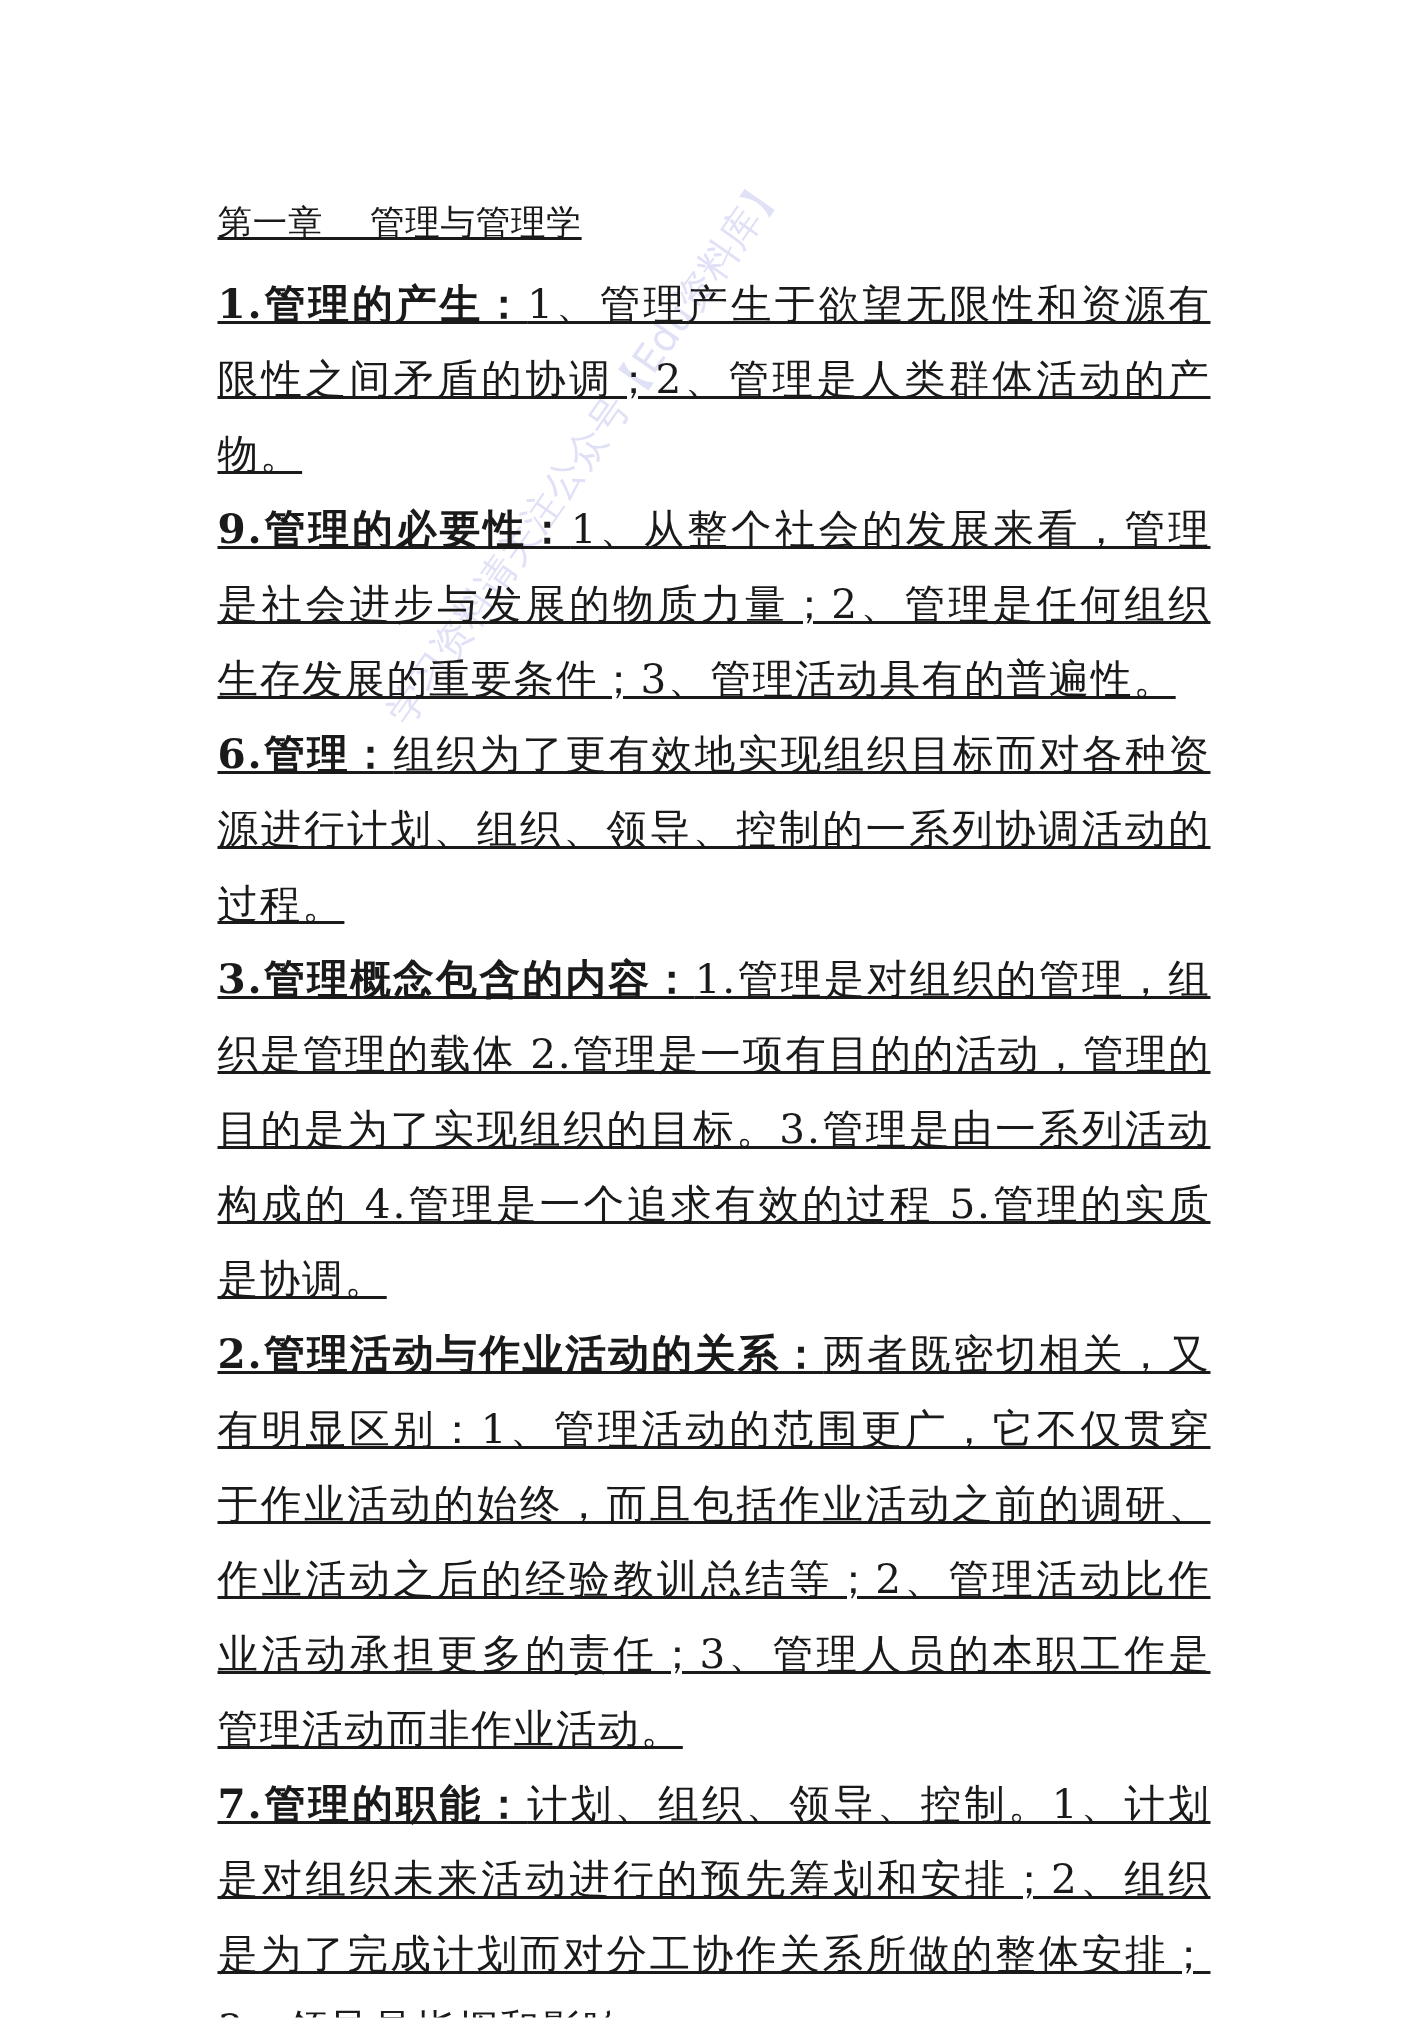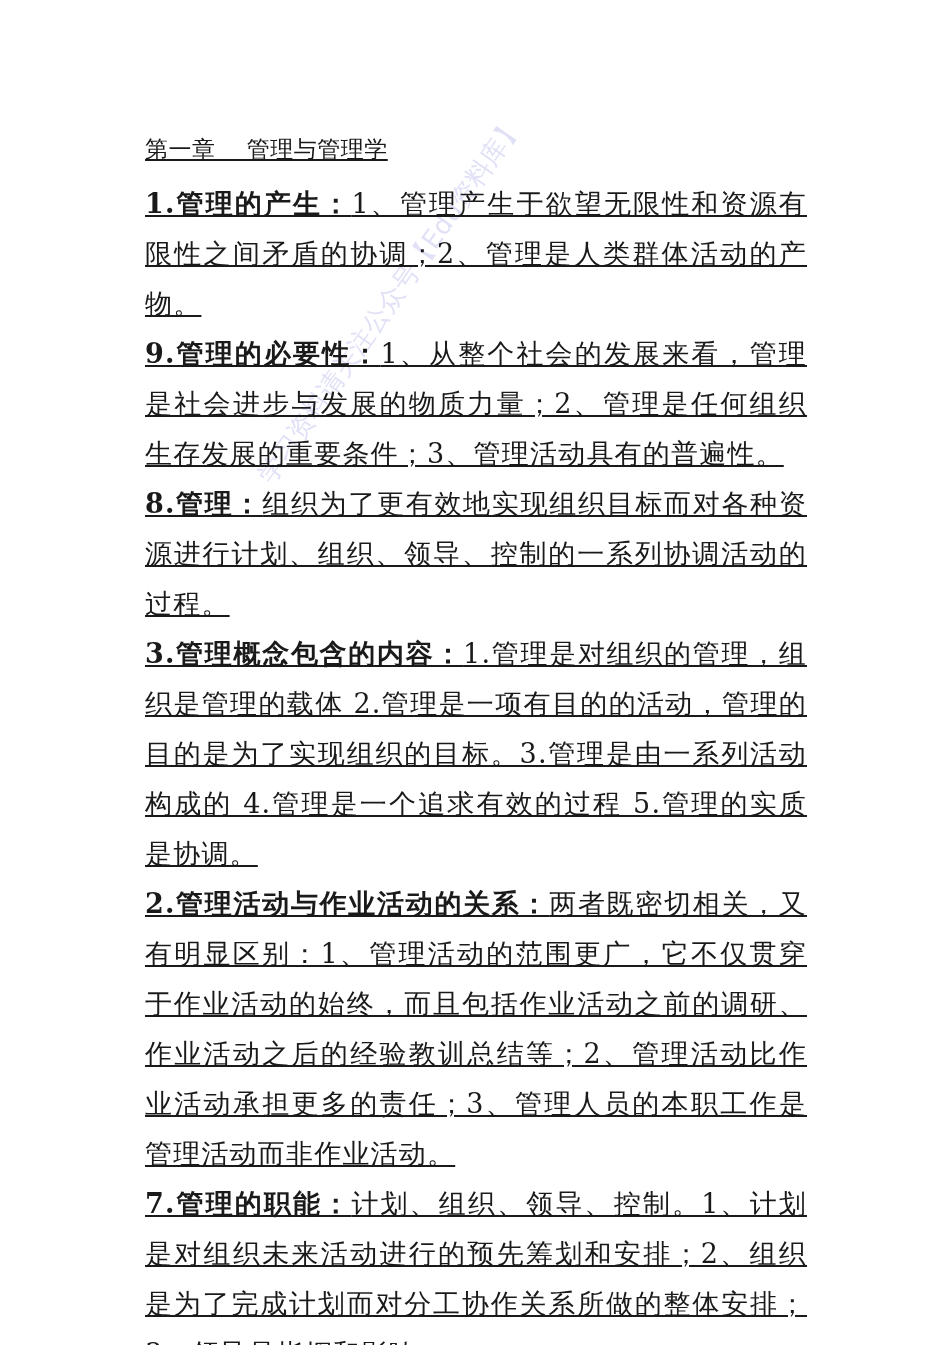--- a/index.html
+++ b/index.html
@@ -32,21 +32,21 @@
 
 <div class="watermark">学习资料请关注公众号【Edu资料库】</div>
 
 <div class="page">
   <h1 class="chapter-title" style="font-weight:normal;">第一章    管理与管理学</h1>
 
   <p class="para"><span class="head">1.管理的产生：</span><span>1、管理产生于欲望无限性和资源有限性之间矛盾的协调；2、管理是人类群体活动的产物。</span></p>
 
   <p class="para"><span class="head">9.管理的必要性：</span><span>1、从整个社会的发展来看，管理是社会进步与发展的物质力量；2、管理是任何组织生存发展的重要条件；3、管理活动具有的普遍性。</span></p>
 
-  <p class="para"><span class="head">8.管理：</span><span>组织为了更有效地实现组织目标而对各种资源进行计划、组织、领导、控制的一系列协调活动的过程。</span></p>
+  <p class="para"><span class="head">6.管理：</span><span>组织为了更有效地实现组织目标而对各种资源进行计划、组织、领导、控制的一系列协调活动的过程。</span></p>
 
   <p class="para"><span class="head">3.管理概念包含的内容：</span><span>1.管理是对组织的管理，组织是管理的载体 2.管理是一项有目的的活动，管理的目的是为了实现组织的目标。3.管理是由一系列活动构成的 4.管理是一个追求有效的过程 5.管理的实质是协调。</span></p>
 
 
   <p class="para"><span class="head">2.管理活动与作业活动的关系：</span><span>两者既密切相关，又有明显区别：1、管理活动的范围更广，它不仅贯穿于作业活动的始终，而且包括作业活动之前的调研、作业活动之后的经验教训总结等；2、管理活动比作业活动承担更多的责任；3、管理人员的本职工作是管理活动而非作业活动。</span></p>
 
   <p class="para"><span class="head">7.管理的职能：</span><span>计划、组织、领导、控制。1、计划是对组织未来活动进行的预先筹划和安排；2、组织是为了完成计划而对分工协作关系所做的整体安排；3、领导是指挥和影响</span></p>
 </div>
 
 </body></html>

